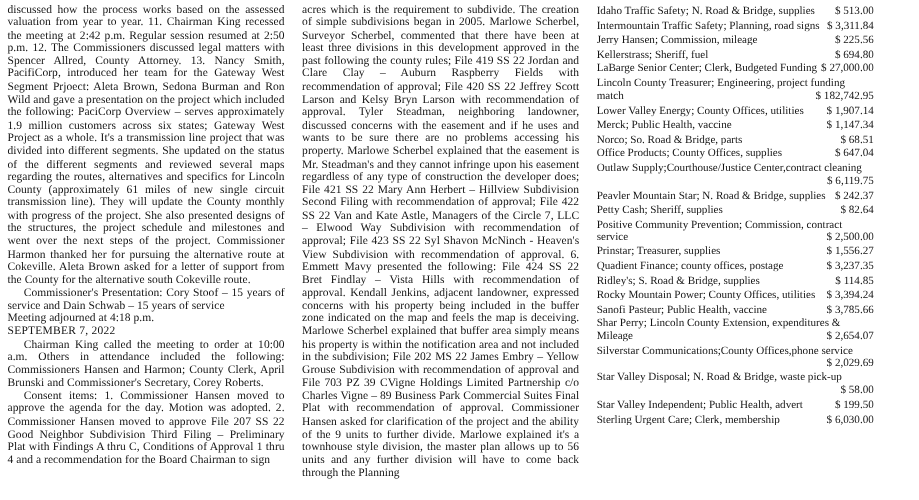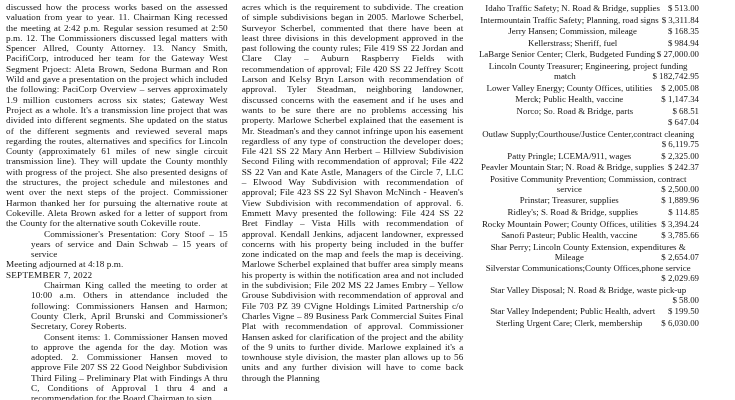--- a/index.html
+++ b/index.html
@@ -26,31 +26,30 @@
     flex: 1 1 0;
     min-width: 0;
   }
   .col-text {
     font-size: 9.2px;
     line-height: 10.3px;
     text-align: justify;
     letter-spacing: 0.05px;
   }
   .para { margin: 0; }
-  .para.indent { text-indent: 13px; margin-left: 25px; }
+  .para.indent { text-indent: 13px; }
   .para.heading { text-indent: 0; letter-spacing: 0.2px; }
   .exp-list {
     font-size: 8.9px;
     line-height: 10px;
     padding-top: 1px;
   }
   .exp-item {
     overflow: hidden;   
     margin-bottom: 1.6px;
-    text-align: center;
   }
   .exp-item .payee { }
   .exp-item .amount {
     float: right;
     white-space: nowrap;
   }
 </style>
 </head>
 <body>
 
@@ -64,33 +63,34 @@
       <div class="para indent">Consent items:  1. Commissioner Hansen moved to approve the agenda for the day.  Motion was adopted.  2. Commissioner Hansen moved to approve File 207 SS 22 Good Neighbor Subdivision Third Filing – Preliminary Plat with Findings A thru C, Conditions of Approval 1 thru 4 and a recommendation for the Board Chairman to sign</div>
     </div>
 
   <div class="col col-text">
       <div class="para">acres which is the requirement to subdivide.  The creation of simple subdivisions began in 2005.  Marlowe Scherbel, Surveyor Scherbel, commented that there have been at least three divisions in this development approved in the past following the county rules; File 419 SS 22 Jordan and Clare Clay – Auburn Raspberry Fields with recommendation of approval; File 420 SS 22 Jeffrey Scott Larson and Kelsy Bryn Larson with recommendation of approval.  Tyler Steadman, neighboring landowner, discussed concerns with the easement and if he uses and wants to be sure there are no problems accessing his property.  Marlowe Scherbel explained that the easement is Mr. Steadman's and they cannot infringe upon his easement regardless of any type of construction the developer does; File 421 SS 22 Mary Ann Herbert – Hillview Subdivision Second Filing with recommendation of approval; File 422 SS 22 Van and Kate Astle, Managers of the Circle 7, LLC – Elwood Way Subdivision with recommendation of approval; File 423 SS 22 Syl Shavon McNinch - Heaven's View Subdivision with recommendation of approval.  6. Emmett Mavy presented the following: File 424 SS 22 Bret Findlay – Vista Hills with recommendation of approval.  Kendall Jenkins, adjacent landowner, expressed concerns with his property being included in the buffer zone indicated on the map and feels the map is deceiving.  Marlowe Scherbel explained that buffer area simply means his property is within the notification area and not included in the subdivision; File 202 MS 22 James Embry – Yellow Grouse Subdivision with recommendation of approval and File 703 PZ 39 CVigne Holdings Limited Partnership c/o Charles Vigne – 89 Business Park Commercial Suites Final Plat with recommendation of approval.  Commissioner Hansen asked for clarification of the project and the ability of the 9 units to further divide.  Marlowe explained it's a townhouse style division, the master plan allows up to 56 units and any further division will have to come back through the Planning</div>
     </div>
 
   <div class="col exp-list">
       <div class="exp-item"><span class="payee">Idaho Traffic Safety; N. Road &amp; Bridge, supplies</span><span class="amount">$ 513.00</span></div>
       <div class="exp-item"><span class="payee">Intermountain Traffic Safety; Planning, road signs</span><span class="amount">$ 3,311.84</span></div>
-      <div class="exp-item"><span class="payee">Jerry Hansen; Commission, mileage</span><span class="amount">$ 168.35</span></div>
-      <div class="exp-item"><span class="payee">Kellerstrass; Sheriff, fuel</span><span class="amount">$ 984.94</span></div>
+      <div class="exp-item"><span class="payee">Jerry Hansen; Commission, mileage</span><span class="amount">$ 225.56</span></div>
+      <div class="exp-item"><span class="payee">Kellerstrass; Sheriff, fuel</span><span class="amount">$ 694.80</span></div>
       <div class="exp-item"><span class="payee">LaBarge Senior Center; Clerk, Budgeted Funding</span><span class="amount">$ 27,000.00</span></div>
       <div class="exp-item"><span class="payee">Lincoln County Treasurer; Engineering, project funding match</span><span class="amount">$ 182,742.95</span></div>
-      <div class="exp-item"><span class="payee">Lower Valley Energy; County Offices, utilities</span><span class="amount">$ 2,005.08</span></div>
+      <div class="exp-item"><span class="payee">Lower Valley Energy; County Offices, utilities</span><span class="amount">$ 1,907.14</span></div>
       <div class="exp-item"><span class="payee">Merck; Public Health, vaccine</span><span class="amount">$ 1,147.34</span></div>
       <div class="exp-item"><span class="payee">Norco; So. Road &amp; Bridge, parts</span><span class="amount">$ 68.51</span></div>
-      <div class="exp-item"><span class="amount">$ 647.04</span></div>
+      <div class="exp-item"><span class="payee">Office Products; County Offices, supplies</span><span class="amount">$ 647.04</span></div>
       <div class="exp-item"><span class="payee">Outlaw Supply;Courthouse/Justice Center,contract cleaning</span><span class="amount">$ 6,119.75</span></div>
-      <div class="exp-item"><span class="payee">Patty Pringle; LCEMA/911, wages</span><span class="amount">$ 2,325.00</span></div>
       <div class="exp-item"><span class="payee">Peavler Mountain Star; N. Road &amp; Bridge, supplies</span><span class="amount">$ 242.37</span></div>
+      <div class="exp-item"><span class="payee">Petty Cash; Sheriff, supplies</span><span class="amount">$ 82.64</span></div>
       <div class="exp-item"><span class="payee">Positive Community Prevention; Commission, contract service</span><span class="amount">$ 2,500.00</span></div>
-      <div class="exp-item"><span class="payee">Prinstar; Treasurer, supplies</span><span class="amount">$ 1,889.96</span></div>
+      <div class="exp-item"><span class="payee">Prinstar; Treasurer, supplies</span><span class="amount">$ 1,556.27</span></div>
+      <div class="exp-item"><span class="payee">Quadient Finance; county offices, postage</span><span class="amount">$ 3,237.35</span></div>
       <div class="exp-item"><span class="payee">Ridley's; S. Road &amp; Bridge, supplies</span><span class="amount">$ 114.85</span></div>
       <div class="exp-item"><span class="payee">Rocky Mountain Power; County Offices, utilities</span><span class="amount">$ 3,394.24</span></div>
       <div class="exp-item"><span class="payee">Sanofi Pasteur; Public Health, vaccine</span><span class="amount">$ 3,785.66</span></div>
       <div class="exp-item"><span class="payee">Shar Perry; Lincoln County Extension, expenditures &amp; Mileage</span><span class="amount">$ 2,654.07</span></div>
       <div class="exp-item"><span class="payee">Silverstar Communications;County Offices,phone service</span><span class="amount">$ 2,029.69</span></div>
       <div class="exp-item"><span class="payee">Star Valley Disposal; N. Road &amp; Bridge, waste pick-up</span><span class="amount">$ 58.00</span></div>
       <div class="exp-item"><span class="payee">Star Valley Independent; Public Health, advert</span><span class="amount">$ 199.50</span></div>
       <div class="exp-item"><span class="payee">Sterling Urgent Care; Clerk, membership</span><span class="amount">$ 6,030.00</span></div>
     </div>
 </div>

